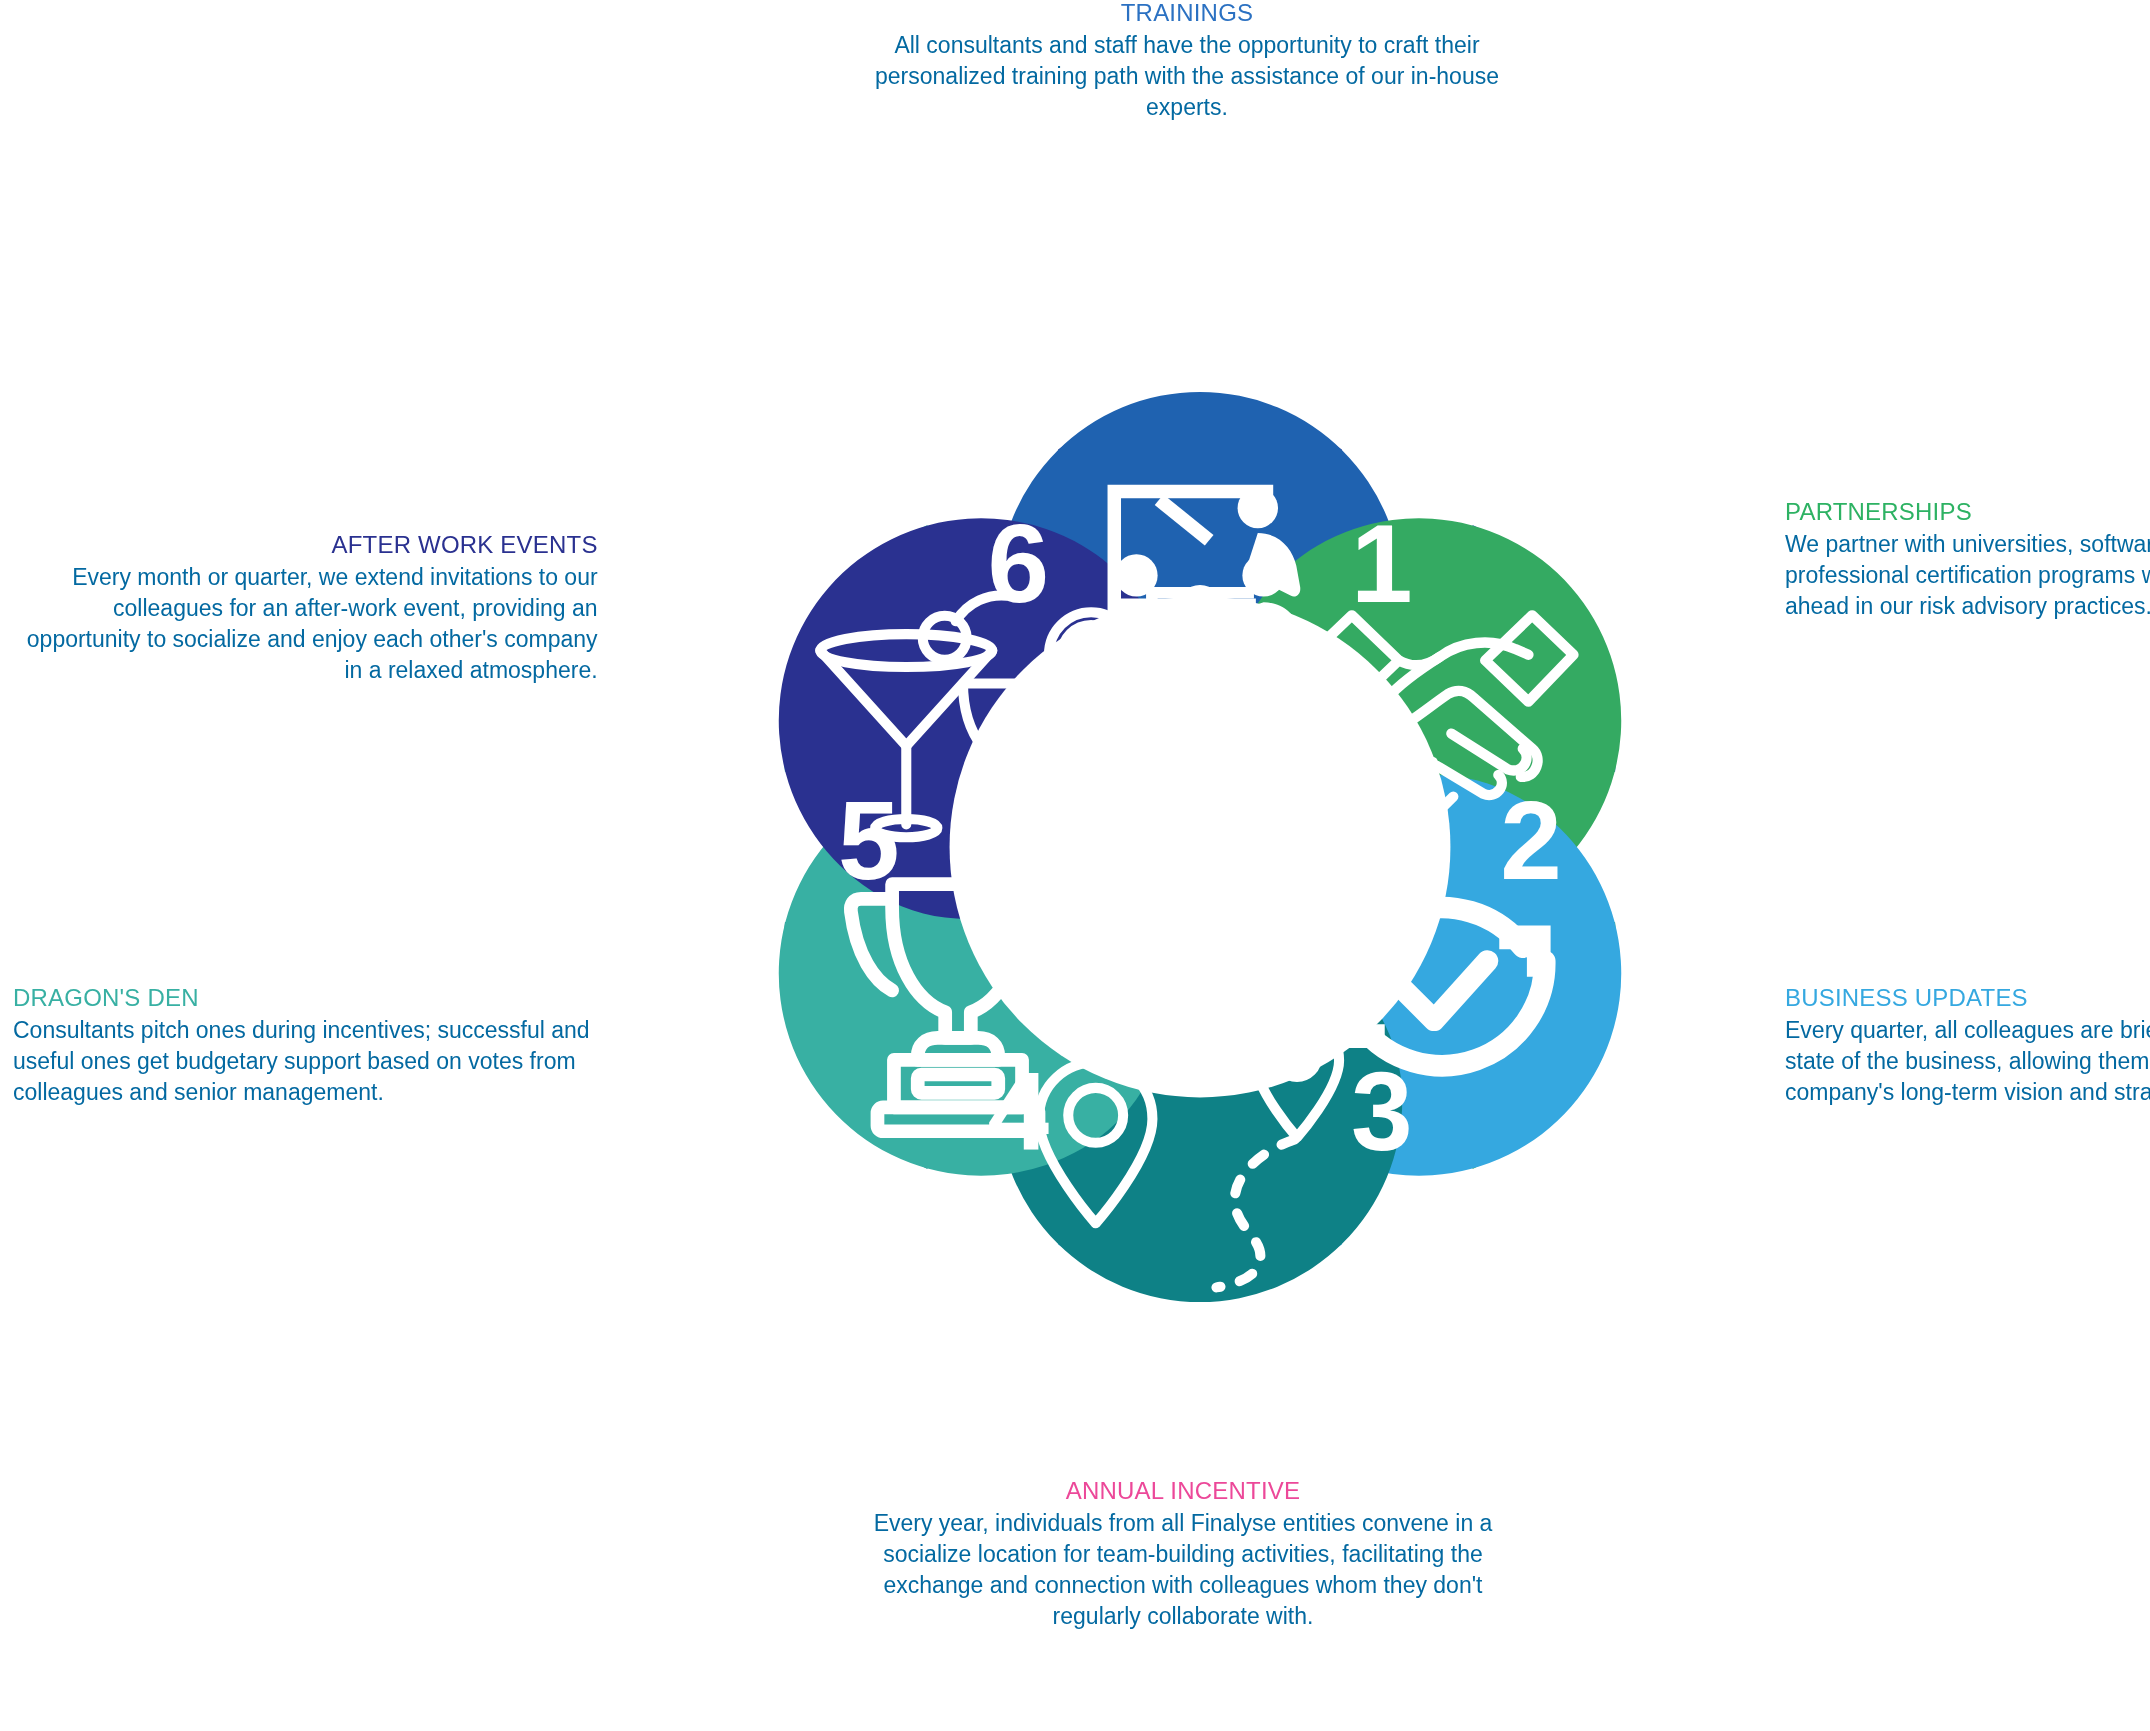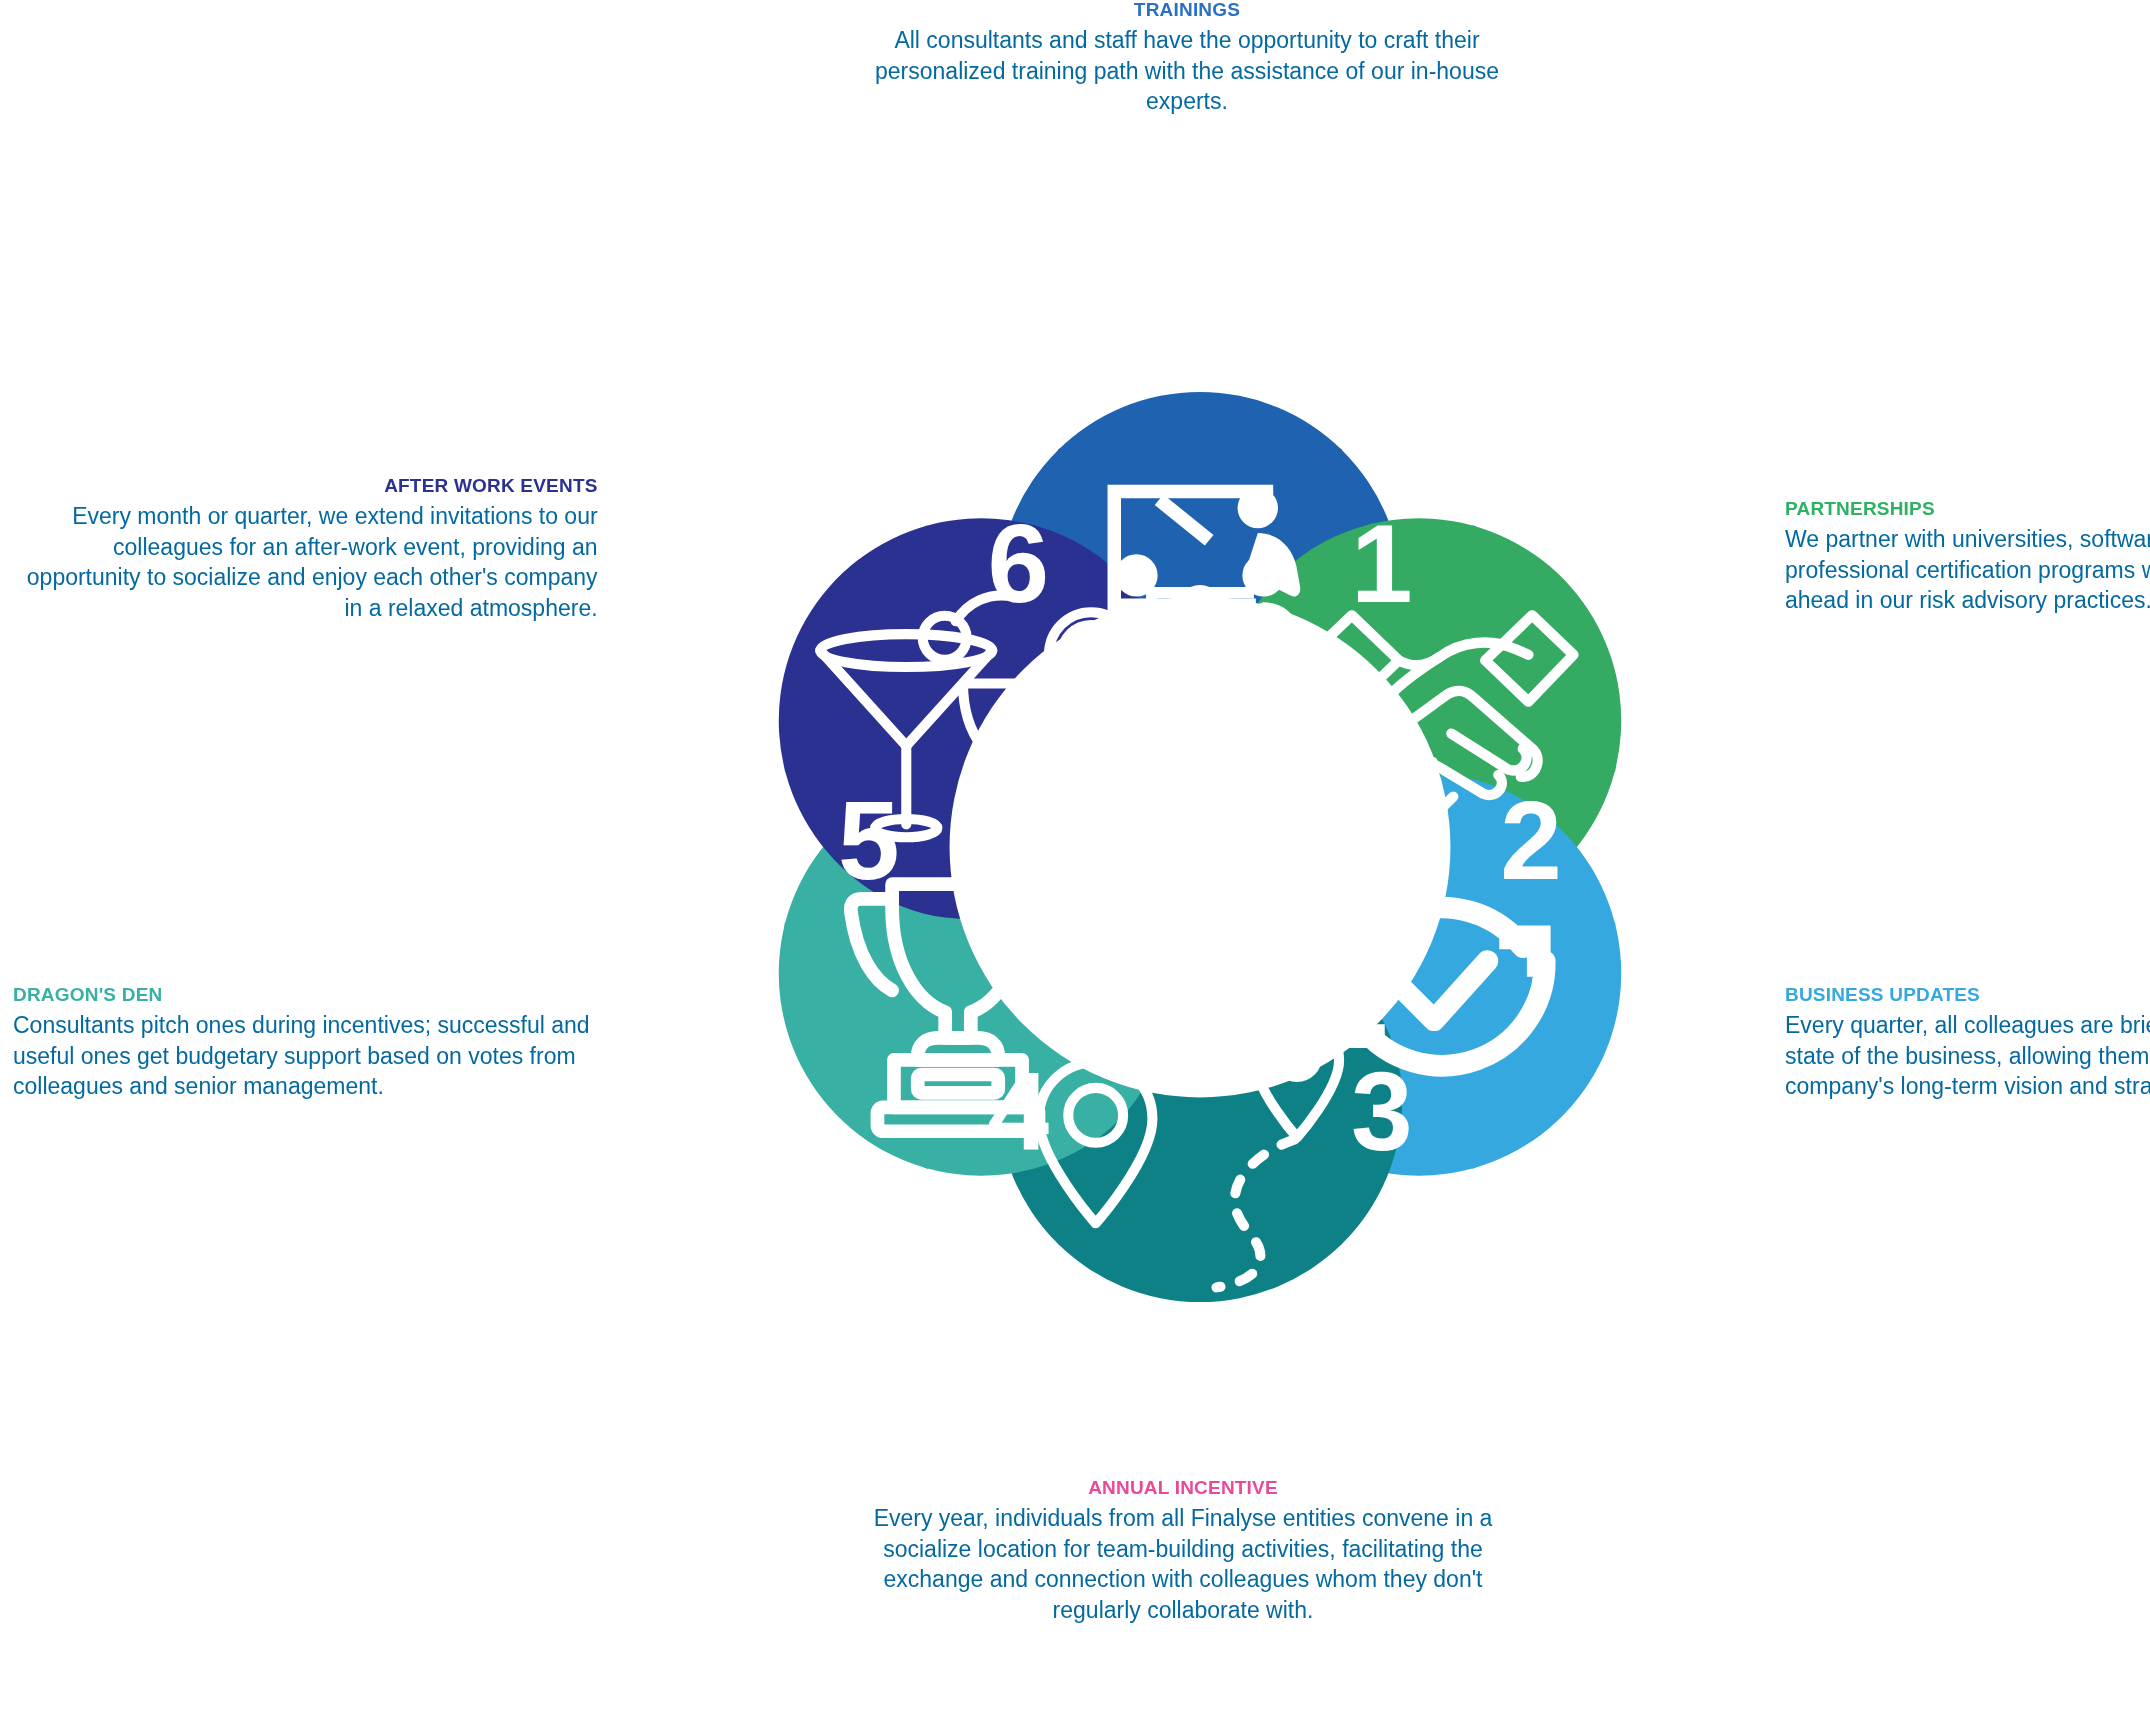--- a/index.html
+++ b/index.html
@@ -10,41 +10,41 @@
     position:relative;
     overflow:hidden;
   }
   #stage{position:absolute;inset:0;}
 
   .diagram{position:absolute;left:598px;top:163px;width:1204px;height:1368px;}
   .diagram svg{width:100%;height:100%;display:block;}
 
   .txtblock{position:absolute;}
   .txtblock .hd{
-    font-weight:bold;
-    font-size:19px;
+    font-weight:normal;
+    font-size:24px;
     letter-spacing:0.2px;
     line-height:1.08;
     margin:0 0 4.3px 0;
     text-transform:uppercase;
   }
   .txtblock .bd{
     font-size:23px;
     line-height:1.34;
     color:#0369a1;
     margin:0;
   }
 
   
   #b-trainings{left:856px;top:0px;width:662px;text-align:center;}
   #b-partnerships{left:1785px;top:499px;width:572px;text-align:left;}
   #b-business{left:1785px;top:985px;width:581px;text-align:left;}
   #b-annual{left:869px;top:1478px;width:628px;text-align:center;}
   #b-dragons{left:13px;top:985px;width:585px;}
-  #b-afterwork{left:8.6px;top:476px;width:589px;text-align:right;}
+  #b-afterwork{left:8.6px;top:532px;width:589px;text-align:right;}
 
   .num{
     font-size:92px;font-weight:bold;fill:#ffffff;
     font-family:"Liberation Sans", sans-serif;
   }
 </style>
 </head>
 <body>
 
 <div id="stage">

